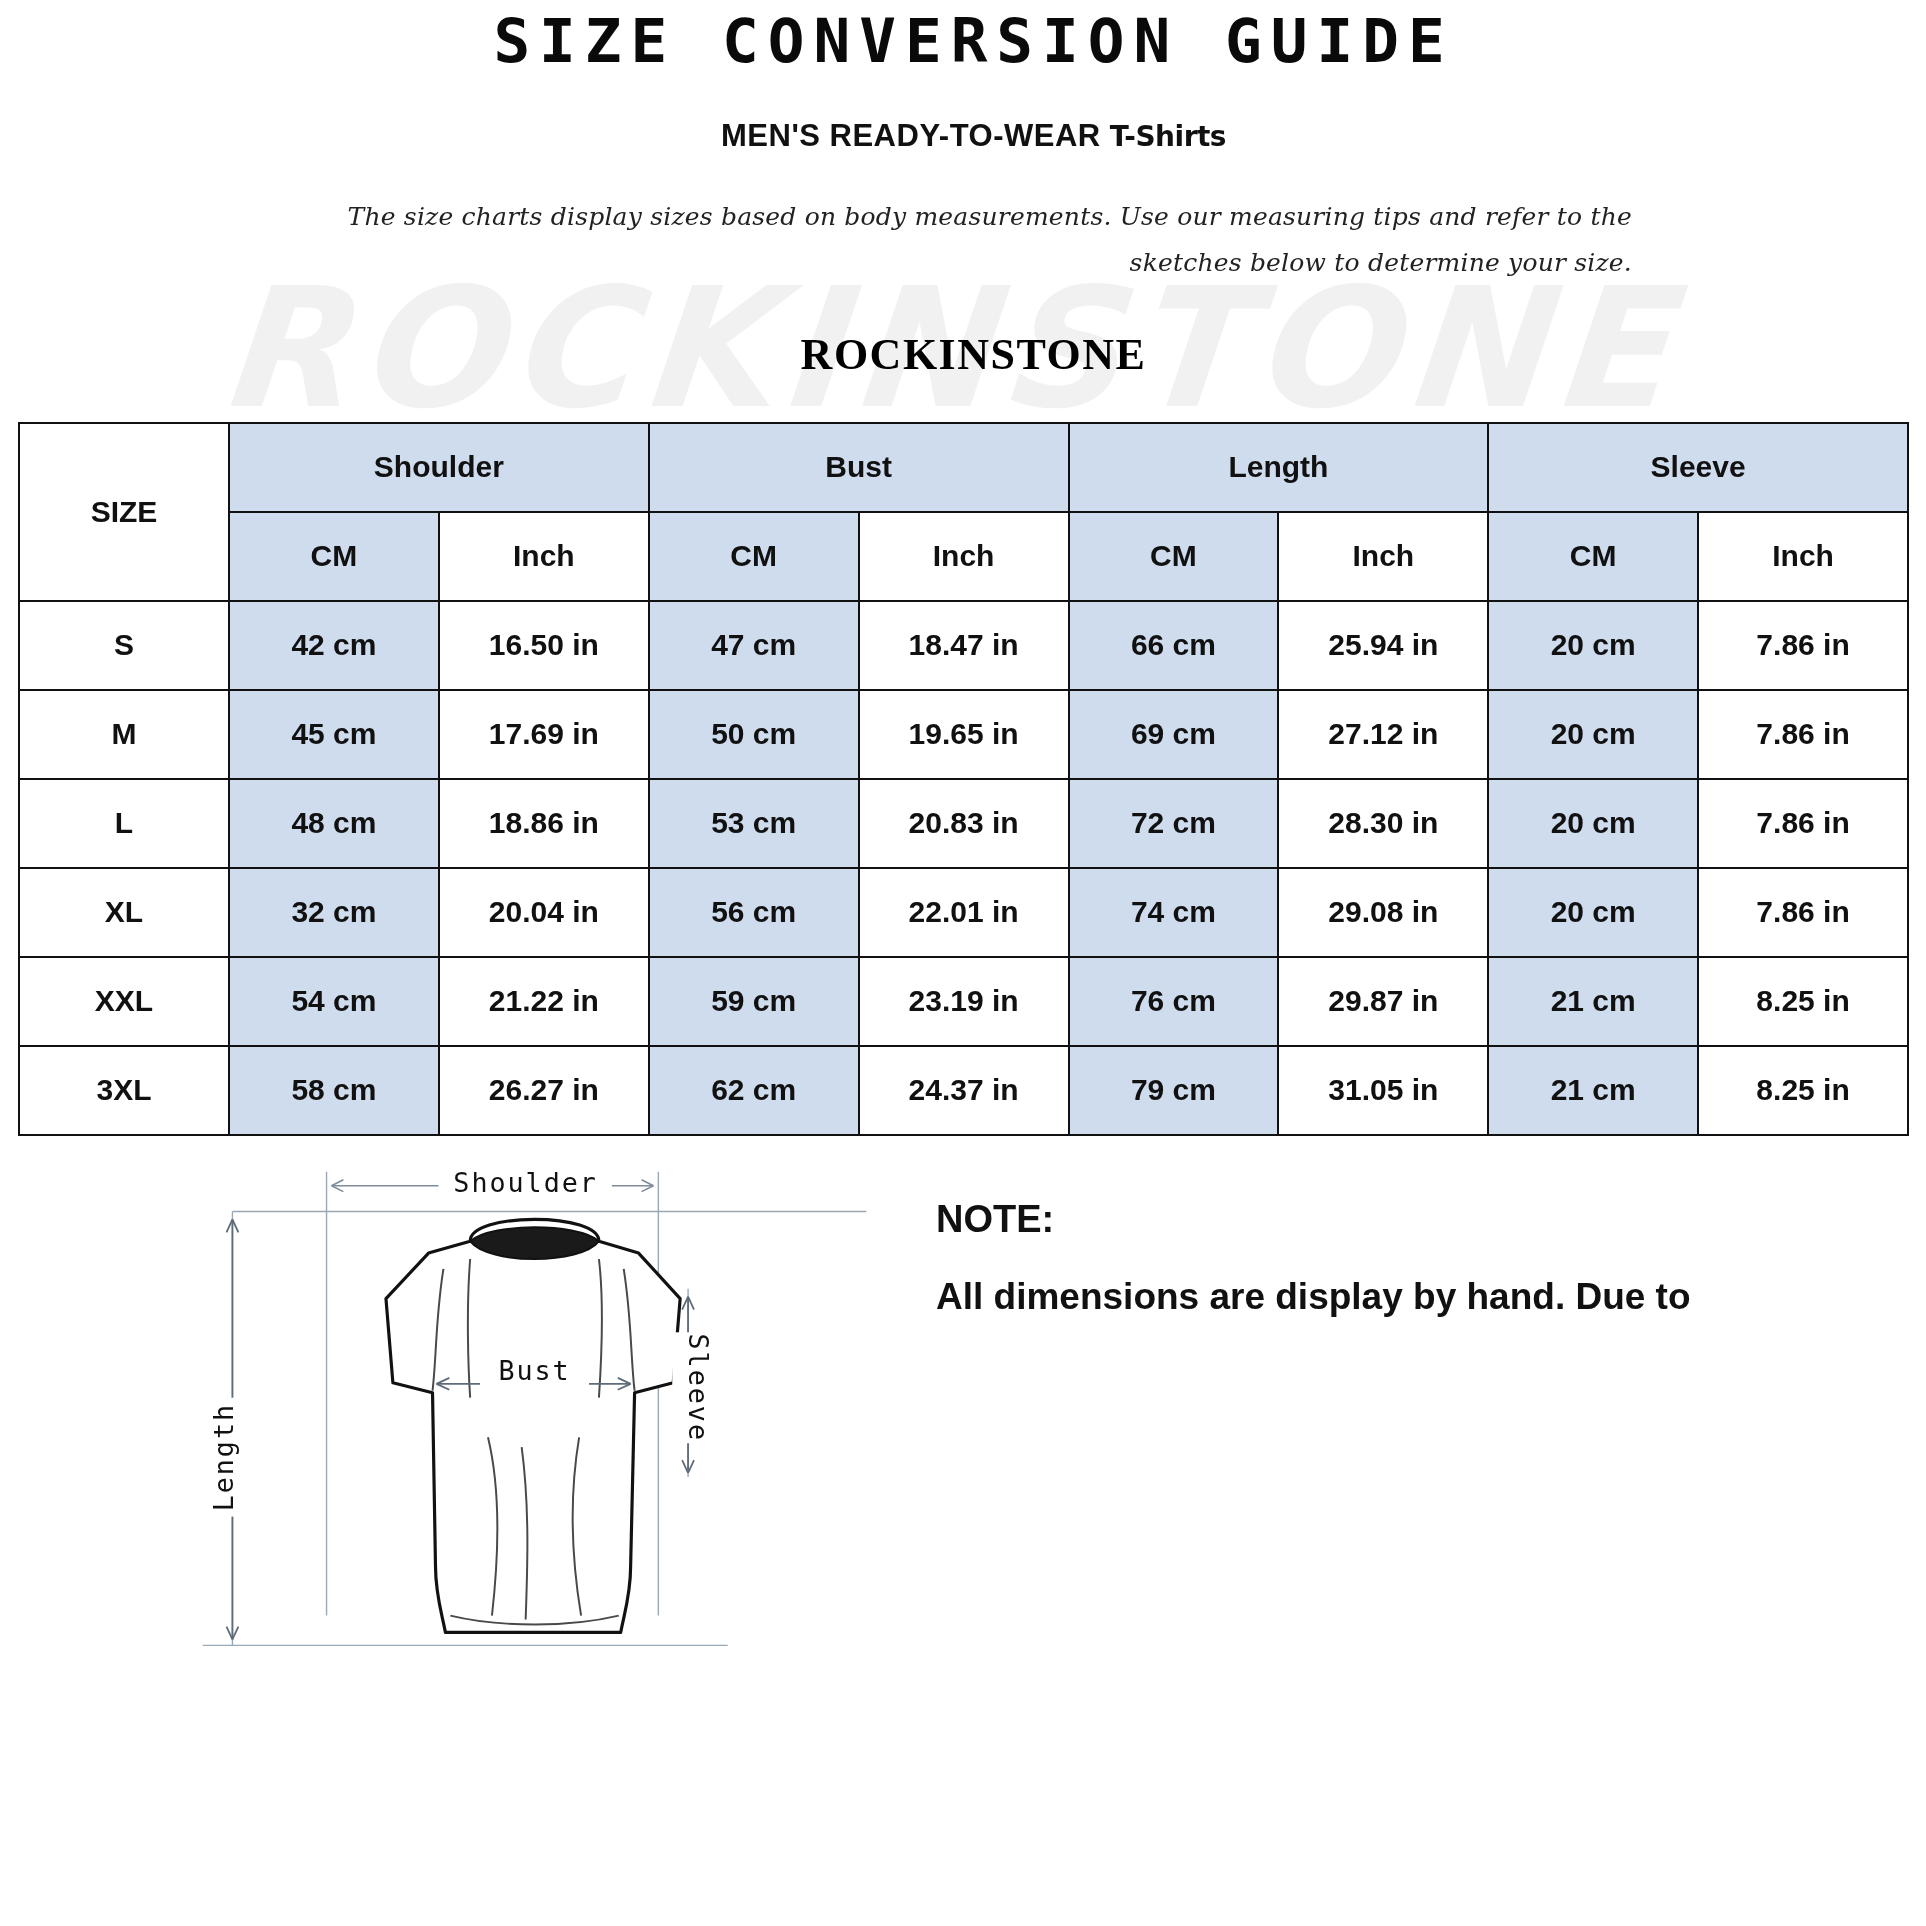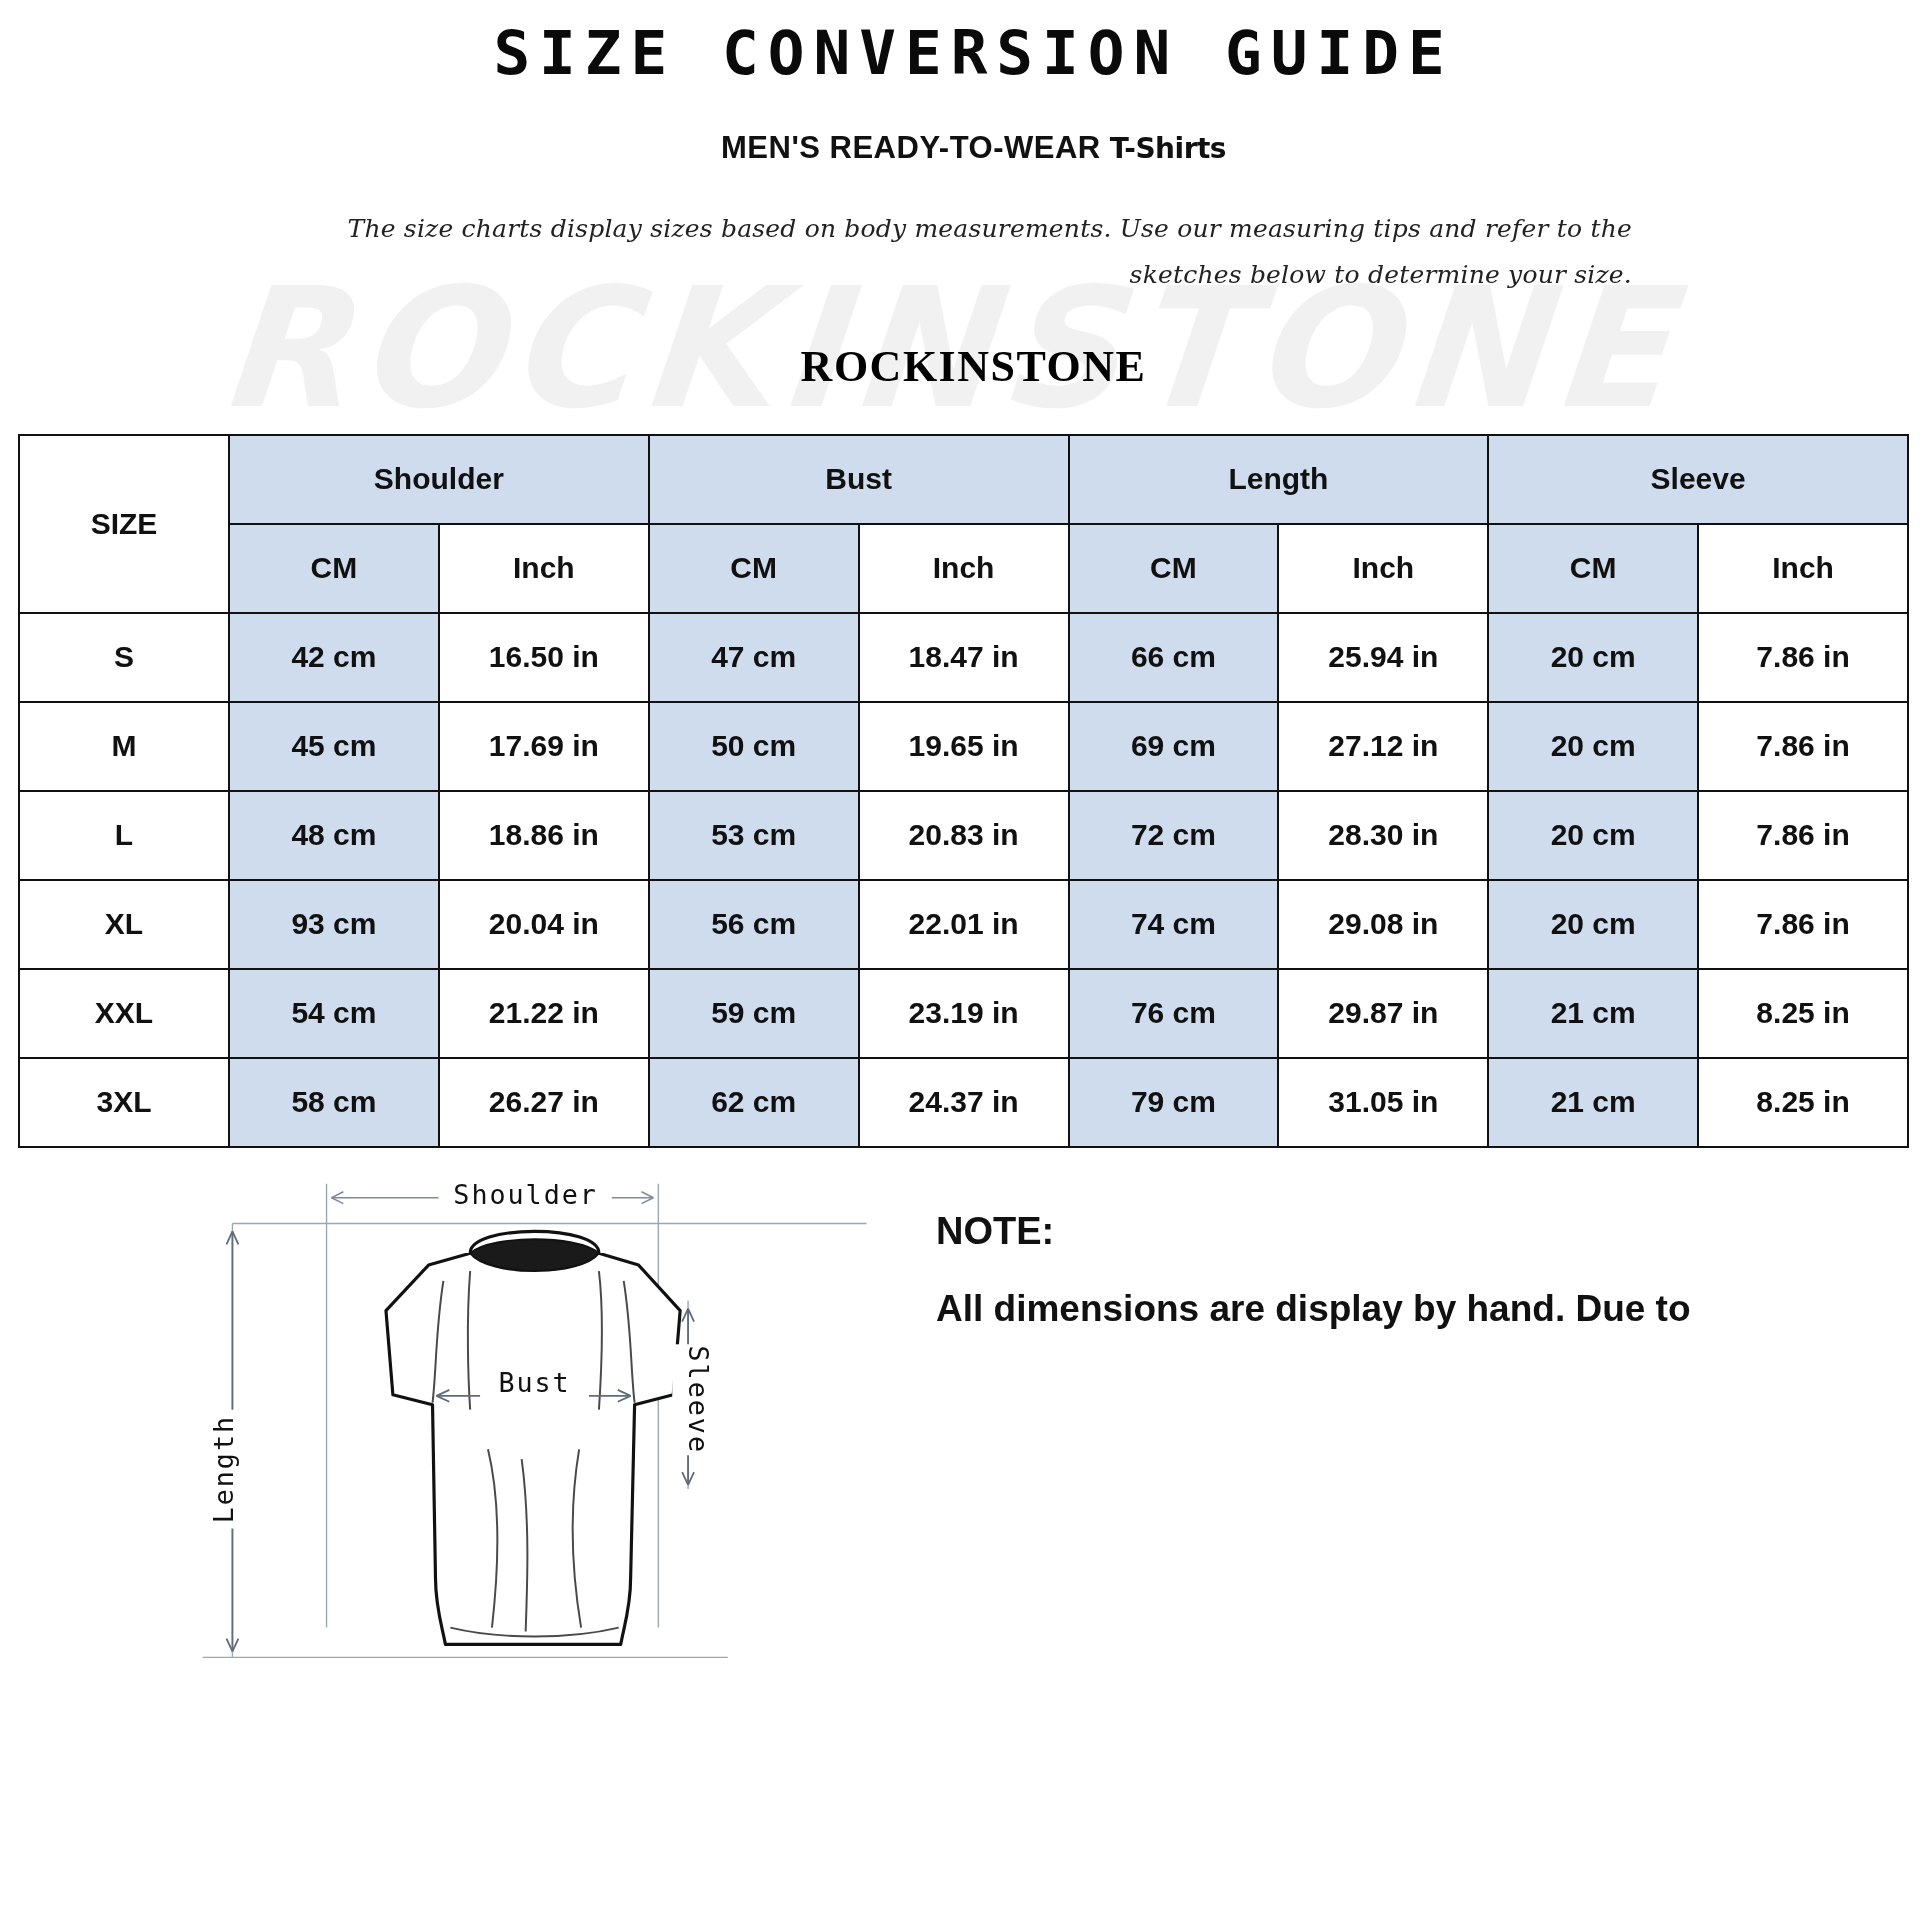--- a/index.html
+++ b/index.html
@@ -40,21 +40,21 @@
     user-select: none;
     pointer-events: none;
     white-space: nowrap;
     z-index: 0;
   }
 
   
   .header {
     position: relative;
     z-index: 2;
-    padding-top: 18px;
+    padding-top: 6px;
     margin-left: 20px;
   }
   .title {
     text-align: center;
     font-family: "DejaVu Sans Mono", monospace;
     font-size: 61px;
     font-weight: 700;
     letter-spacing: 9px;
     color: #0a0a0a;
     margin: 0;
@@ -230,21 +230,21 @@
           <td class="val">18.86 in</td>
           <td class="hl val">53 cm</td>
           <td class="val">20.83 in</td>
           <td class="hl val">72 cm</td>
           <td class="val">28.30 in</td>
           <td class="hl val">20 cm</td>
           <td class="val">7.86 in</td>
         </tr>
         <tr>
           <td>XL</td>
-          <td class="hl val">93 cm</td>
+          <td class="hl val">32 cm</td>
           <td class="val">20.04 in</td>
           <td class="hl val">56 cm</td>
           <td class="val">22.01 in</td>
           <td class="hl val">74 cm</td>
           <td class="val">29.08 in</td>
           <td class="hl val">20 cm</td>
           <td class="val">7.86 in</td>
         </tr>
         <tr>
           <td>XXL</td>

